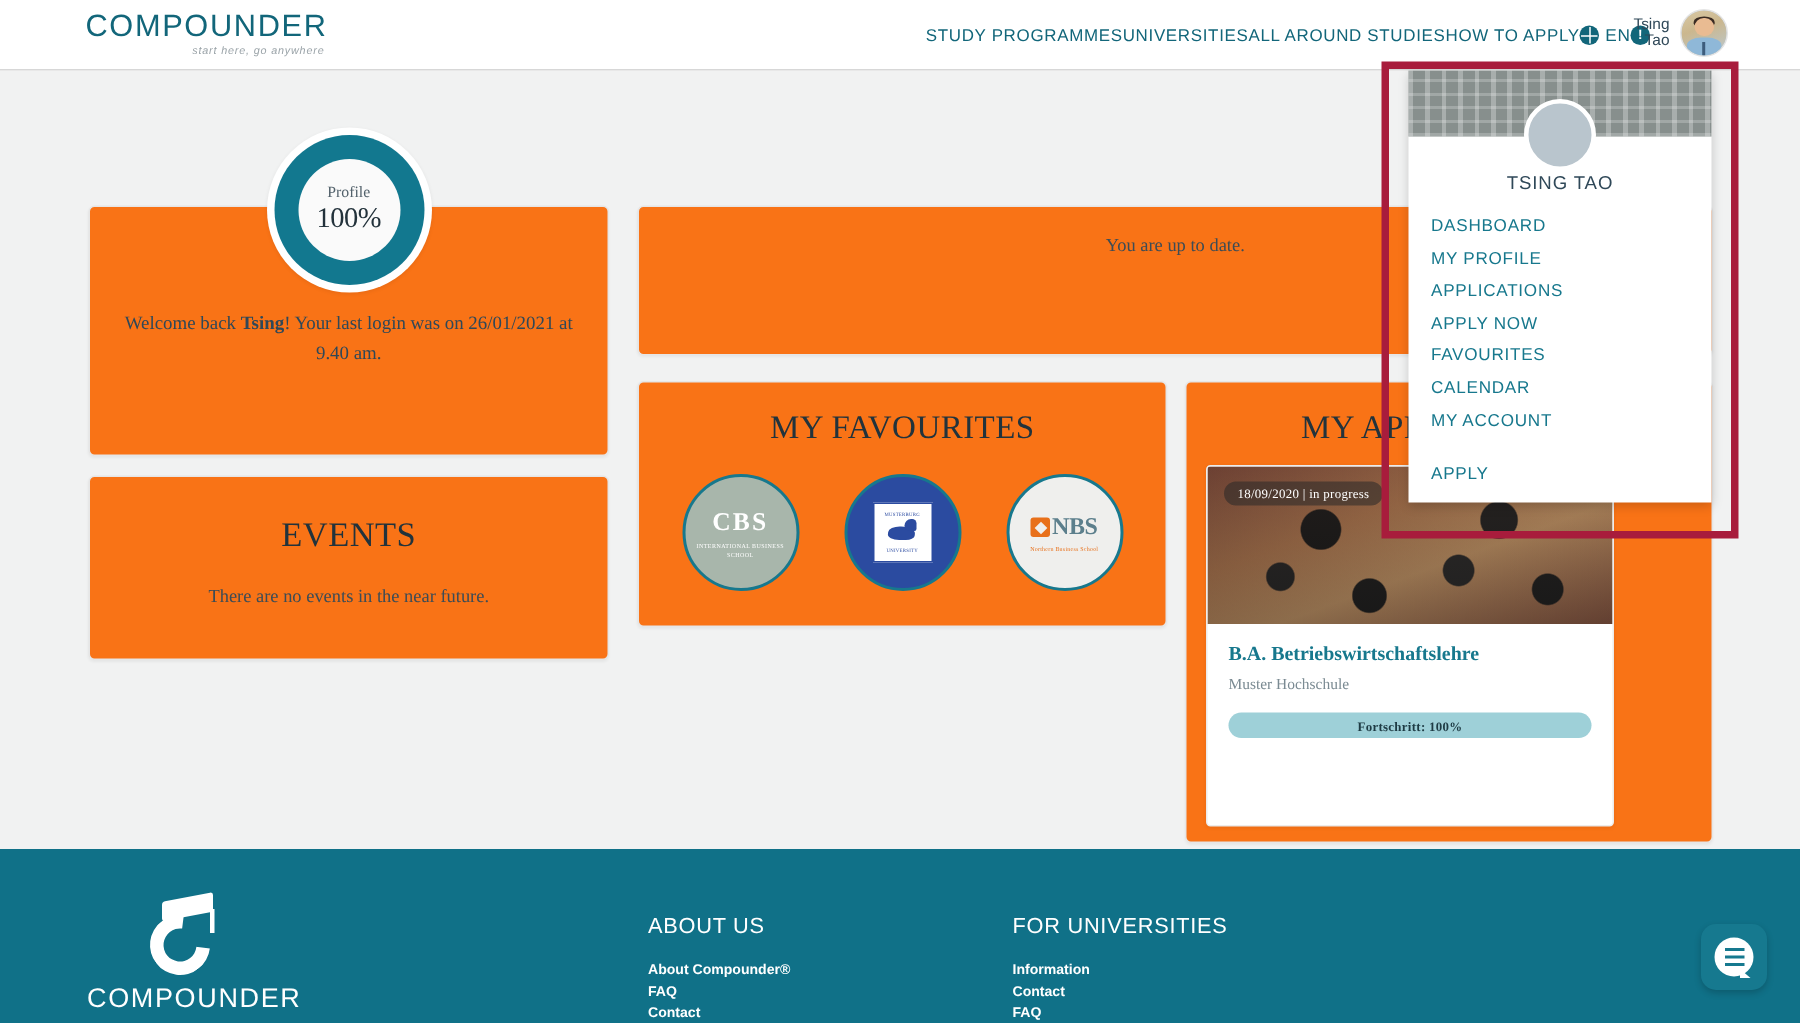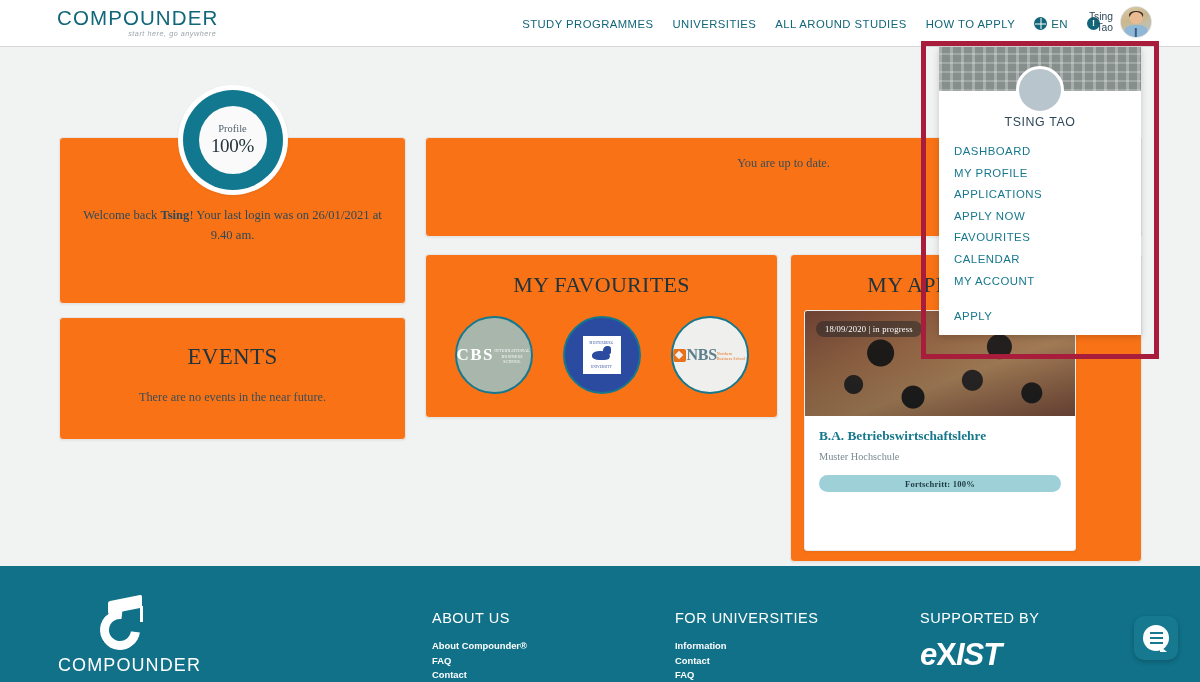--- a/index.html
+++ b/index.html
@@ -21,21 +21,21 @@
     font-size: 20.5px; letter-spacing: 1.1px; color: #12667a;
     font-weight: 400;
   }
   .logo-tag {
     font-size: 7.2px; color: #9aa3a8; letter-spacing: .55px;
     text-align: right; margin-top: -1px; padding-right: 2px;
     font-style: italic;
   }
   .nav {
     position: absolute; right: 100px; top: 0; height: 47px;
-    display: flex; align-items: center; gap: 19px;
+    display: flex; align-items: center; 
   }
   .nav a {
     font-size: 11.3px; color: #12667a; letter-spacing: .45px;
     text-decoration: none; white-space: nowrap; font-weight: 400;
   }
   .lang { display: flex; align-items: flex-end; gap: 4px; }
   .globe {
     width: 13px; height: 13px; border-radius: 50%;
     background: #12667a; position: relative; display: inline-block;
   }
@@ -134,21 +134,21 @@
   .card-news .card-sub { margin-top: 18px; }
 
   
   .card-fav { left: 425px; top: 207px; width: 353px; height: 164px; }
   .card-fav .card-title { margin-top: 17px; font-size: 22px; }
   .fav-row {
     display: flex; justify-content: center; gap: 30px; margin-top: 18px;
   }
   .fav-logo {
     width: 78px; height: 78px; border-radius: 50%; border: 2px solid #17788d;
-    display: flex; flex-direction: row; align-items: center; justify-content: center;
+    display: flex; flex-direction: column; align-items: center; justify-content: center;
     overflow: hidden;
   }
   .fav-cbs { background: #a8b6ab; }
   .fav-cbs .cbs-main {
     font-size: 17px; color: #fff; font-weight: bold; letter-spacing: 1.4px;
   }
   .fav-cbs .cbs-sub {
     font-size: 4px; color: #fff; letter-spacing: .3px; text-align: center;
     line-height: 5.5px; margin-top: 3px;
   }
@@ -461,24 +461,20 @@
       <a href="#">Contact</a>
     </div>
 
     <div class="f-col f-unis">
       <h4>FOR UNIVERSITIES</h4>
       <a href="#">Information</a>
       <a href="#">Contact</a>
       <a href="#">FAQ</a>
     </div>
 
-    <div class="f-col f-supp">
-      <h4>SUPPORTED BY</h4>
-      <div class="exist-logo"><span>e</span><span class="plain">X</span><span>IST</span></div>
-    </div>
   </div>
 
   <div class="chat-btn">
     <div class="chat-bubble">
       <i></i>
         <i></i>
         <i></i>
     </div>
   </div>
 

